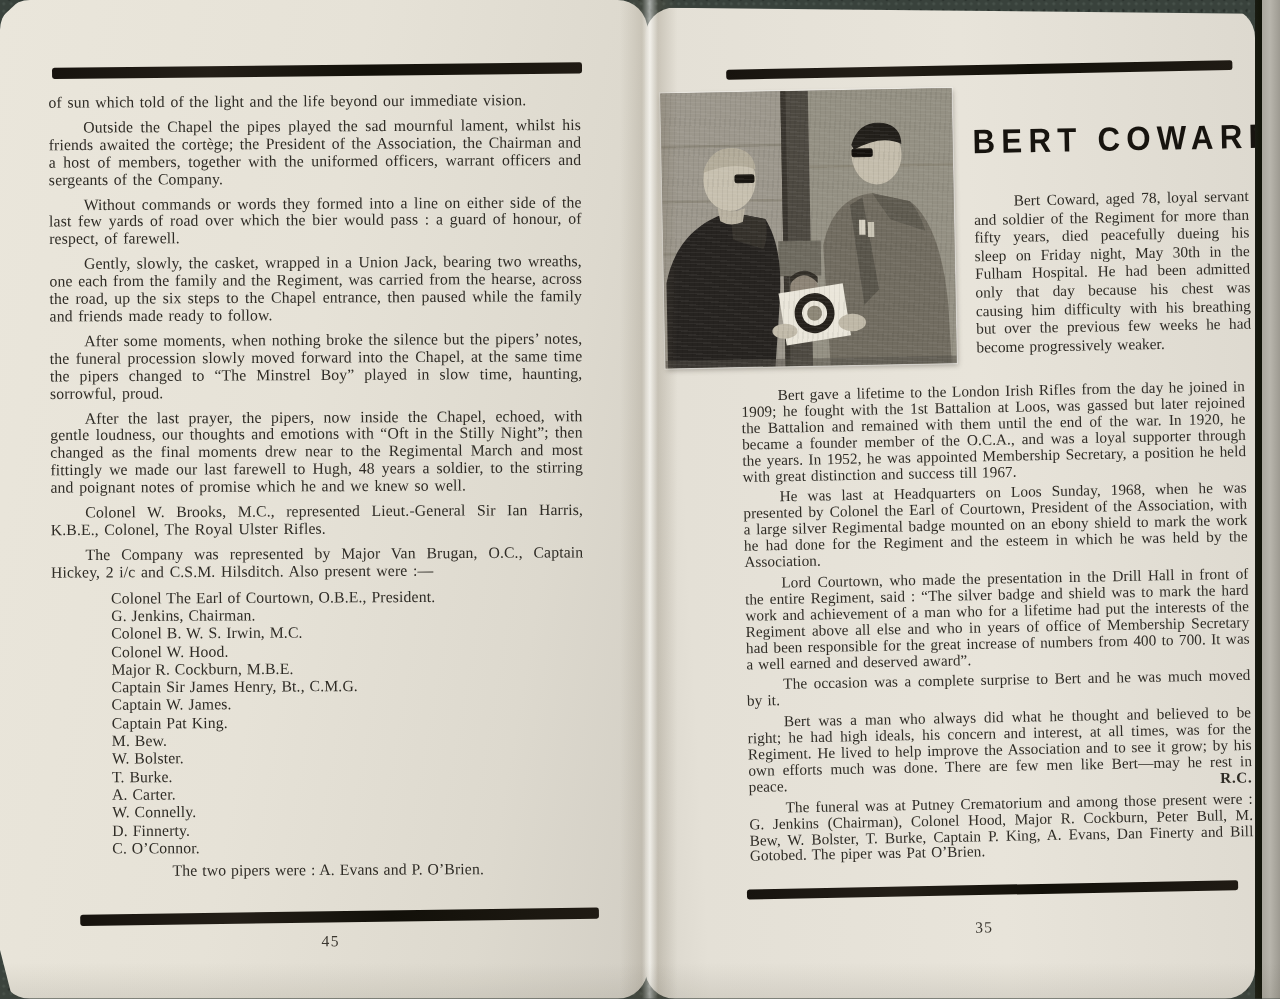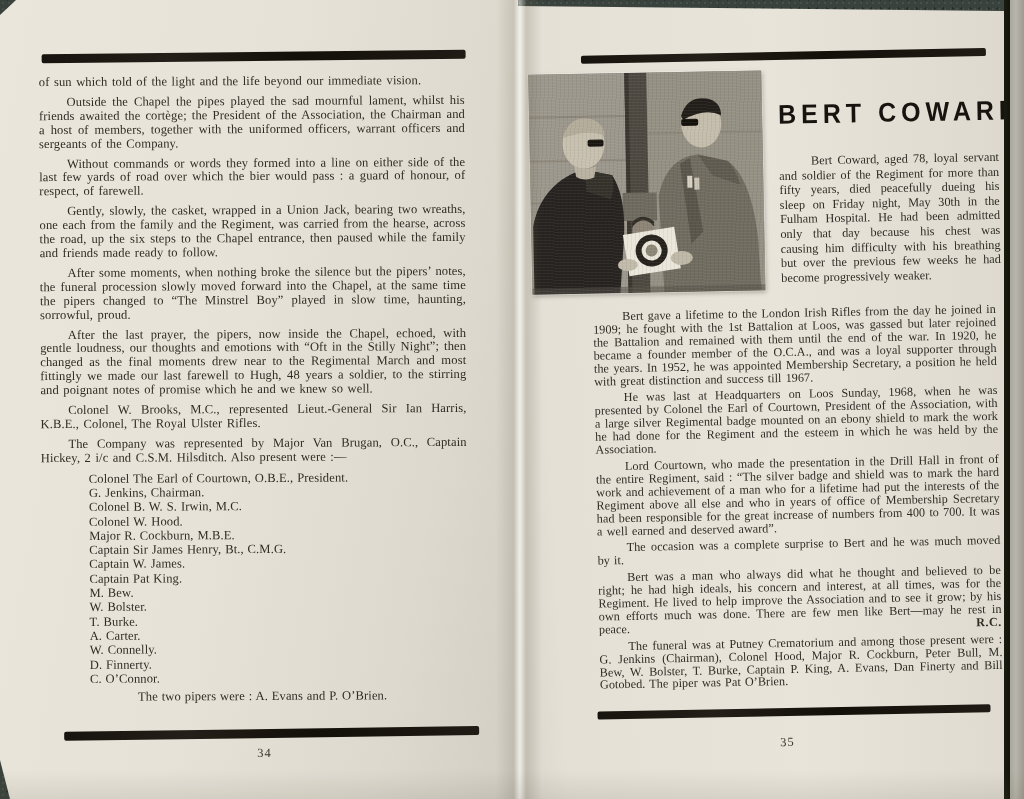--- a/index.html
+++ b/index.html
@@ -6,21 +6,21 @@
   body{
     width:1024px;height:799px;overflow:hidden;position:relative;
     background-color:#39423c;
     background-image:
       radial-gradient(rgba(190,210,195,.10) 1px, transparent 1.4px),
       radial-gradient(rgba(0,0,0,.30) 1px, transparent 1.4px);
     background-size:6px 6px,9px 9px;
     background-position:0 0,3px 4px;
     font-family:"Liberation Serif","DejaVu Serif",serif;
   }
-  .page{position:absolute;overflow:hidden;}
+  .page{position:absolute;overflow:hidden;border-radius:24px;}
   .page-left{
     left:0;top:0;width:518px;height:799px;
     background:linear-gradient(100deg,#eae6db 0%,#e6e2d7 45%,#ddd9ce 78%,#d2cec4 100%);
     clip-path:polygon(16px 0,518px 0,518px 799px,10px 799px,0 760px,0 15px);
   }
   .page-right{
     left:516px;top:6px;width:488px;height:793px;
     background:linear-gradient(87deg,#d8d4ca 0%,#e4e0d6 10%,#e8e4da 55%,#ddd9cf 100%);
     clip-path:polygon(0 0,100% 5px,100% 100%,0 100%);
   }
@@ -118,21 +118,21 @@
         <div>T. Burke.</div>
         <div>A. Carter.</div>
         <div>W. Connelly.</div>
         <div>D. Finnerty.</div>
         <div>C. O’Connor.</div>
         <div class="pipers">The two pipers were : A. Evans and P. O’Brien.</div>
       </div>
     </div>
 
     <div class="rule rule-bot-l"></div>
-    <div class="pagenum pagenum-l">34</div>
+    <div class="pagenum pagenum-l">45</div>
   </div>
 </div>
 
 <div class="page page-right">
   <div class="rot-r">
     <div class="rule rule-top-r"></div>
 
     <div class="photo-row">
       <div class="photo-frame" role="img" aria-label="Black and white photograph of two elderly men: Bert Coward being presented a silver Regimental badge mounted on a shield">
         <svg width="233" height="220" viewBox="0 0 233 220">

